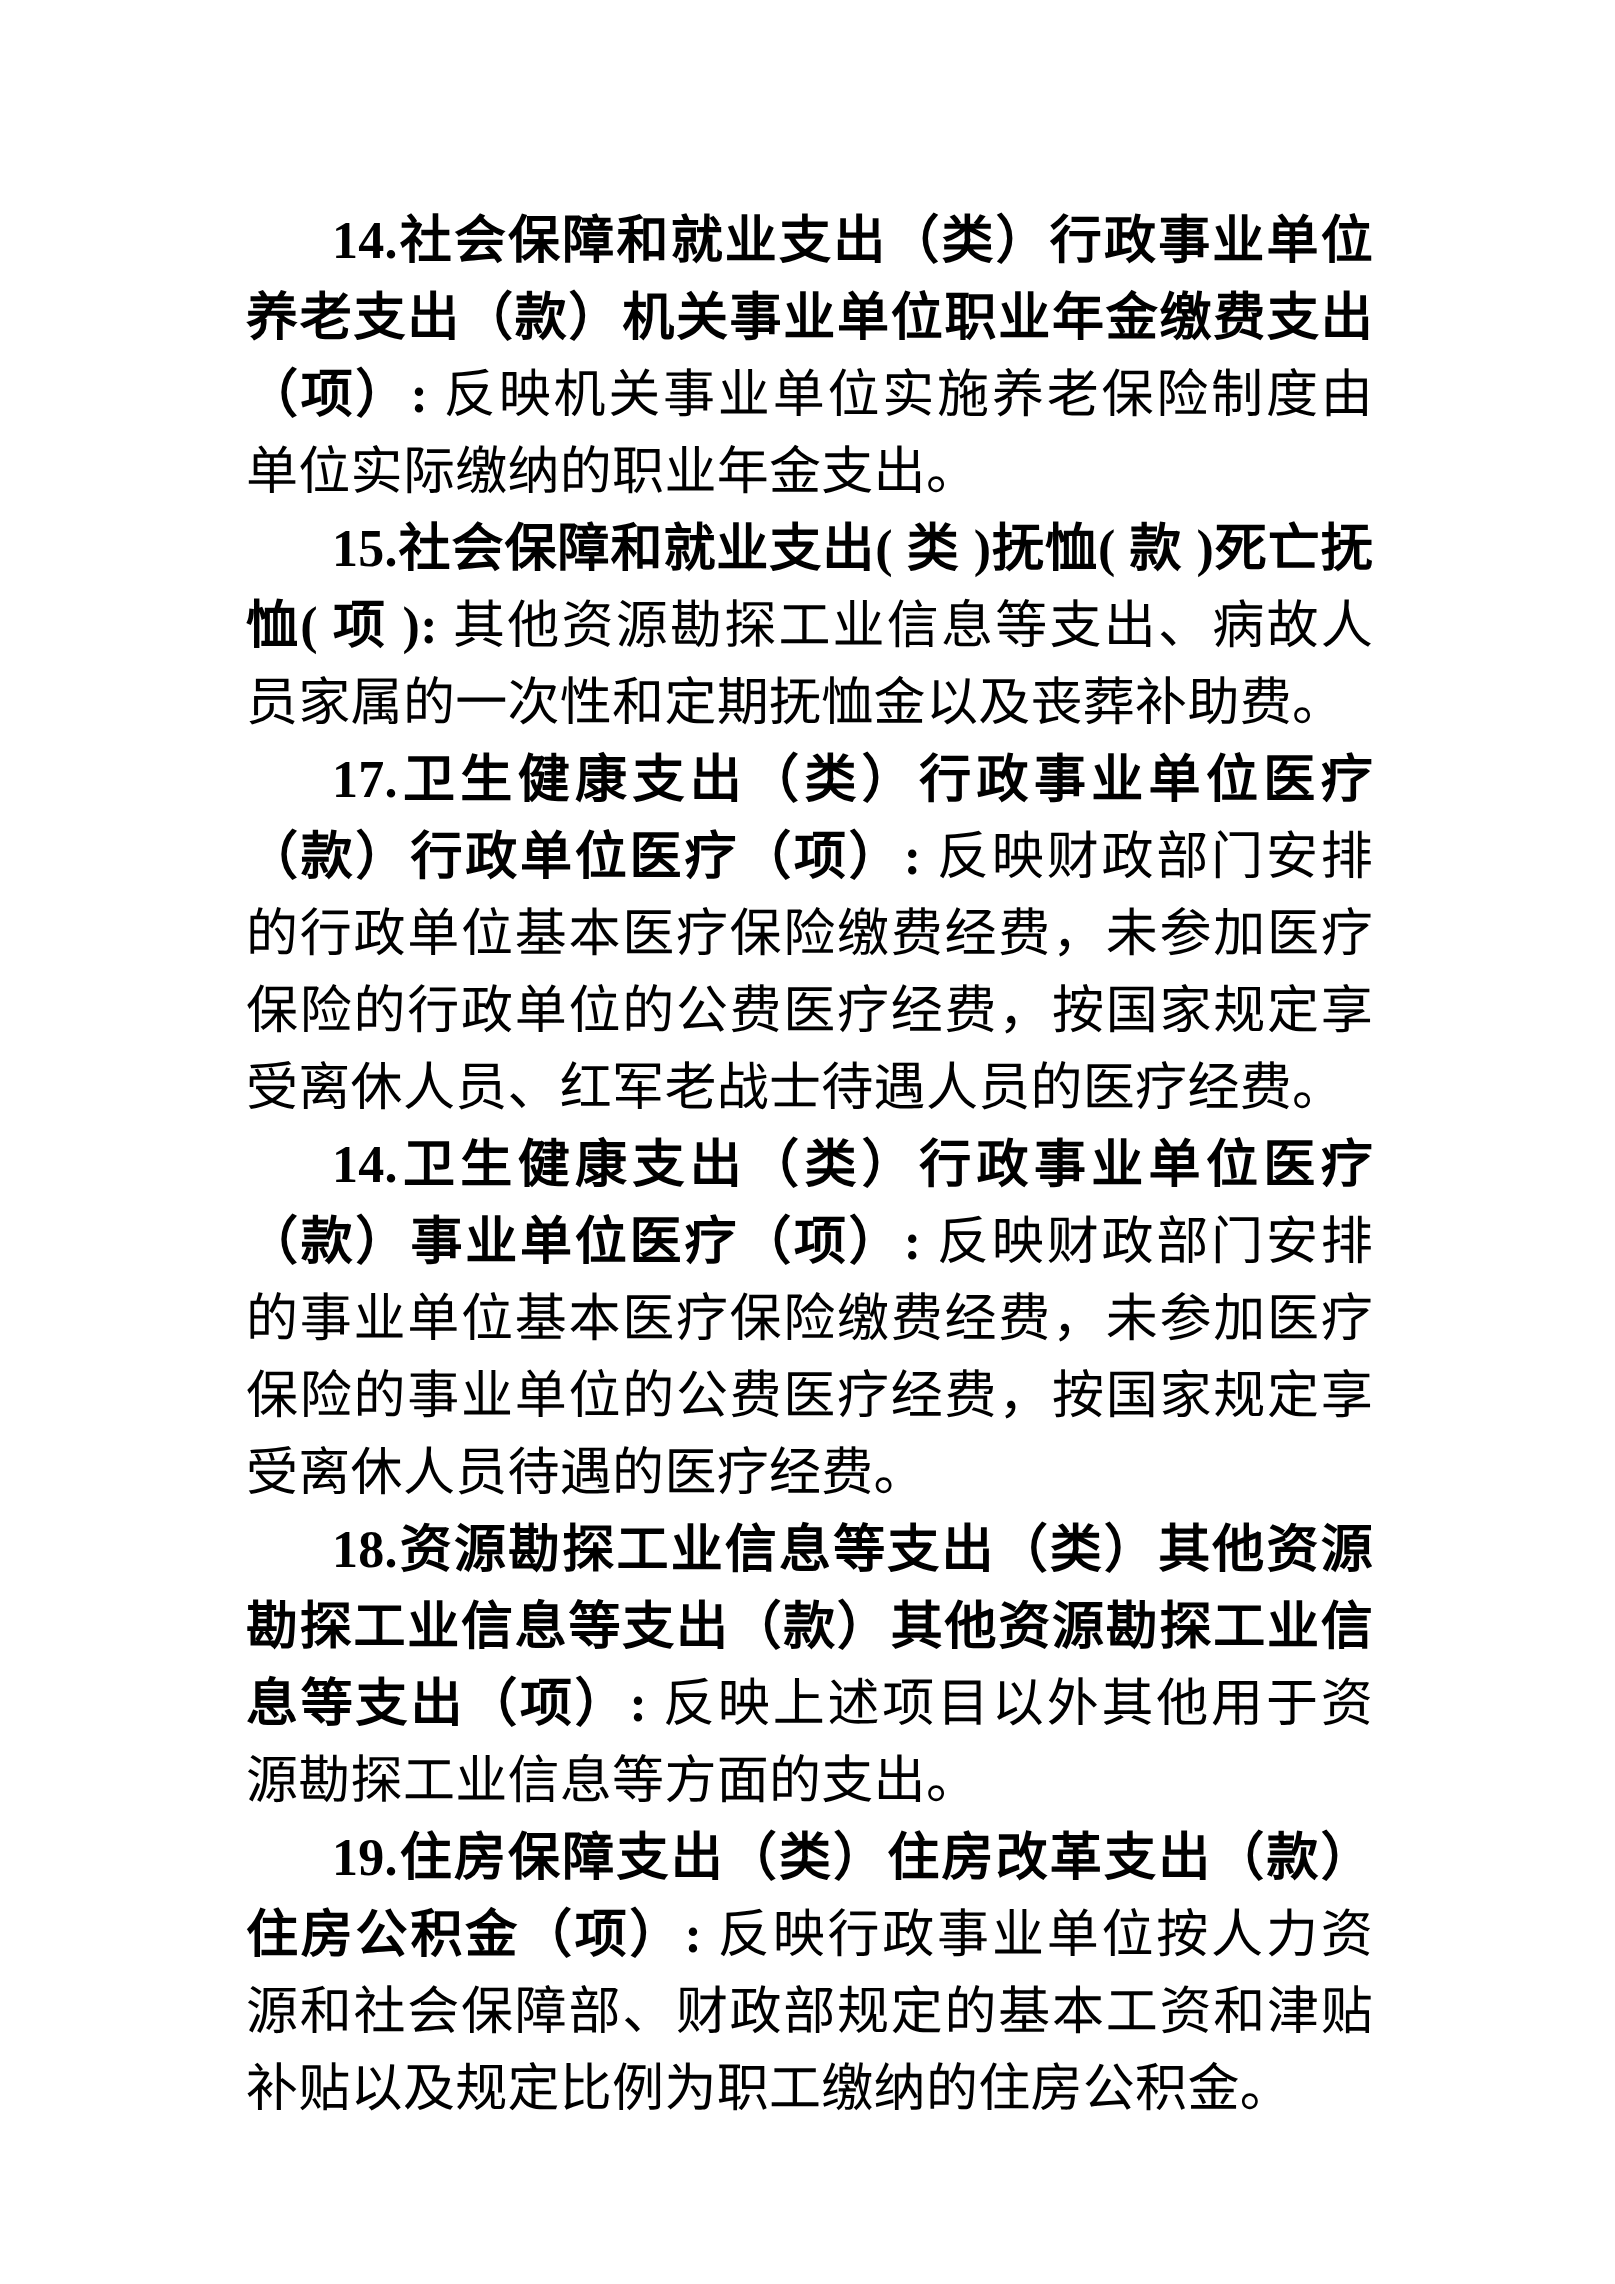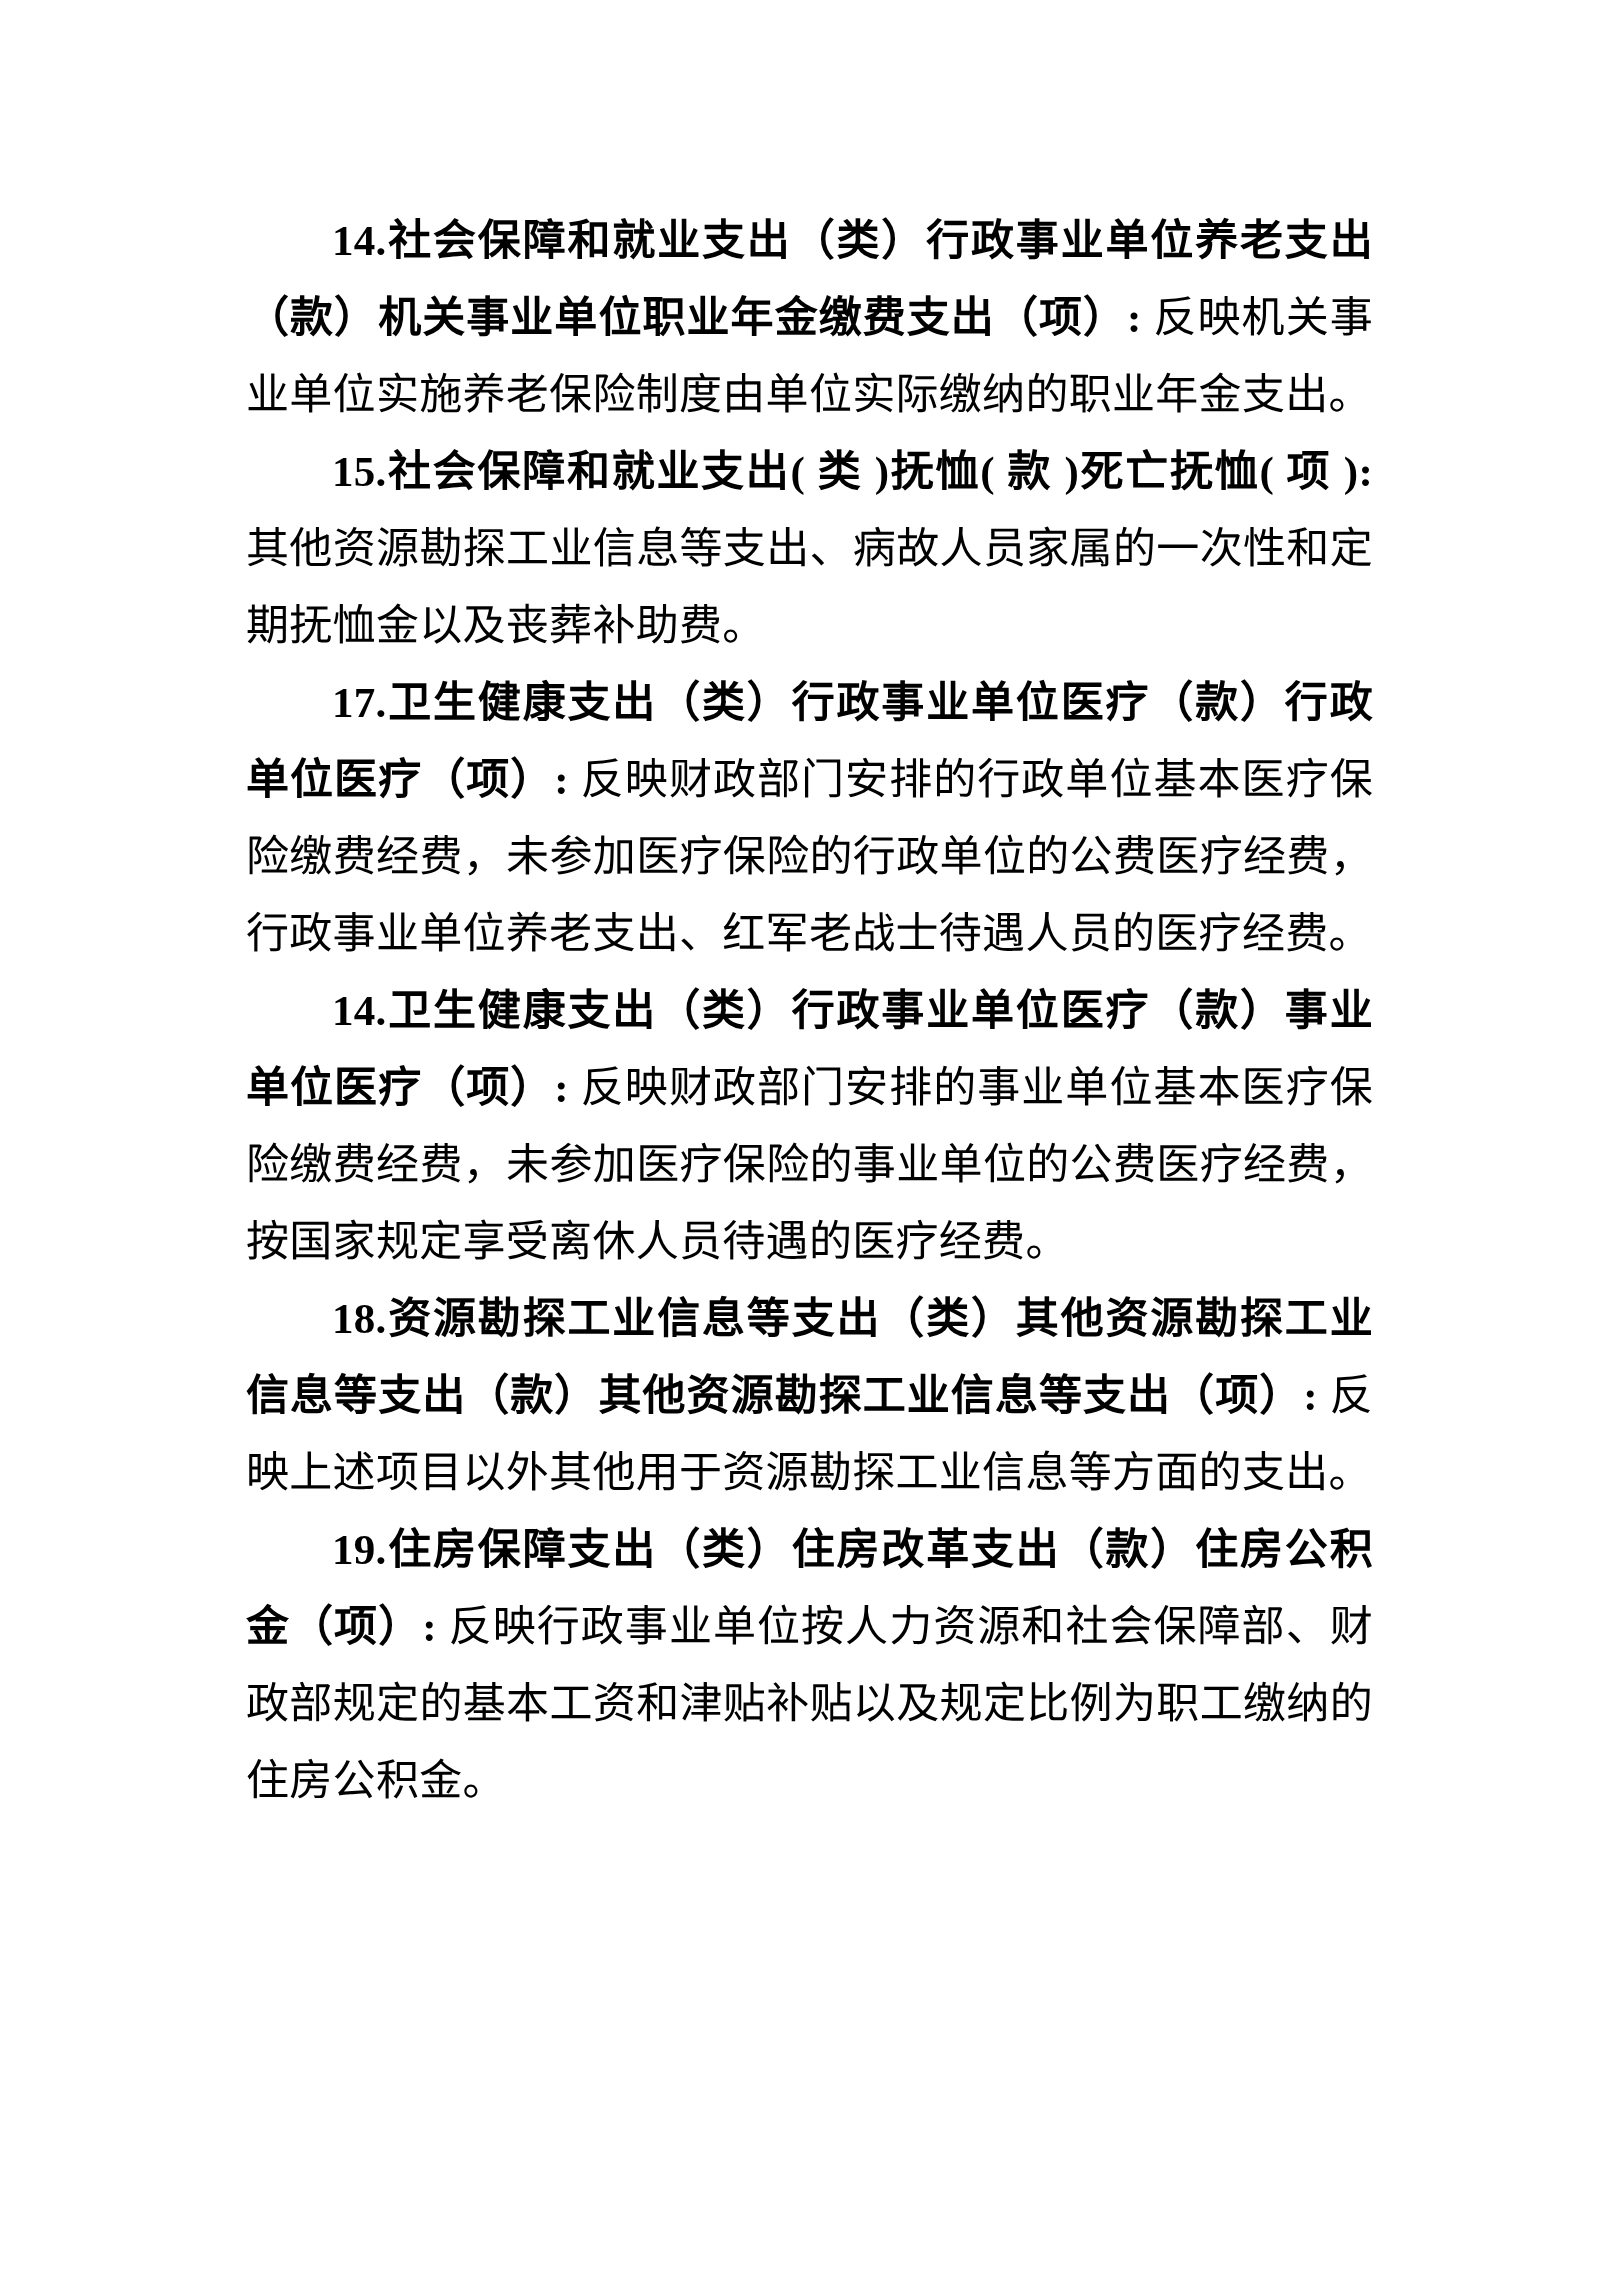--- a/index.html
+++ b/index.html
@@ -18,21 +18,21 @@
   }
   .text-block {
     position: absolute;
     left: 246px;
     top: 202px;
     width: 1127px;
   }
   .para {
     margin: 0;
     padding: 0;
-    font-size: 43px;
+    font-size: 52px;
     line-height: 77px;
     text-align: justify;
     text-align-last: left;
     text-indent: 86px;
     letter-spacing: 0.3px;
     word-break: normal;
     color: #000000;
   }
   .para .head {
     font-weight: 700;
@@ -44,21 +44,21 @@
 </head>
 <body>
 
 <div class="page">
   <div class="text-block">
 
     <p class="para"><span class="head">14.社会保障和就业支出（类）行政事业单位养老支出（款）机关事业单位职业年金缴费支出（项）: </span><span class="desc">反映机关事业单位实施养老保险制度由单位实际缴纳的职业年金支出。</span></p>
 
     <p class="para"><span class="head">15.社会保障和就业支出( 类 )抚恤( 款 )死亡抚恤( 项 ): </span><span class="desc">其他资源勘探工业信息等支出、病故人员家属的一次性和定期抚恤金以及丧葬补助费。</span></p>
 
-    <p class="para"><span class="head">17.卫生健康支出（类）行政事业单位医疗（款）行政单位医疗（项）: </span><span class="desc">反映财政部门安排的行政单位基本医疗保险缴费经费，未参加医疗保险的行政单位的公费医疗经费，行政事业单位养老支出、红军老战士待遇人员的医疗经费。</span></p>
+    <p class="para"><span class="head">17.卫生健康支出（类）行政事业单位医疗（款）行政单位医疗（项）: </span><span class="desc">反映财政部门安排的行政单位基本医疗保险缴费经费，未参加医疗保险的行政单位的公费医疗经费，按国家规定享受离休人员、红军老战士待遇人员的医疗经费。</span></p>
 
     <p class="para"><span class="head">14.卫生健康支出（类）行政事业单位医疗（款）事业单位医疗（项）: </span><span class="desc">反映财政部门安排的事业单位基本医疗保险缴费经费，未参加医疗保险的事业单位的公费医疗经费，按国家规定享受离休人员待遇的医疗经费。</span></p>
 
     <p class="para"><span class="head">18.资源勘探工业信息等支出（类）其他资源勘探工业信息等支出（款）其他资源勘探工业信息等支出（项）: </span><span class="desc">反映上述项目以外其他用于资源勘探工业信息等方面的支出。</span></p>
 
     <p class="para"><span class="head">19.住房保障支出（类）住房改革支出（款）住房公积金（项）: </span><span class="desc">反映行政事业单位按人力资源和社会保障部、财政部规定的基本工资和津贴补贴以及规定比例为职工缴纳的住房公积金。</span></p>
 
   </div>
 </div>
 

